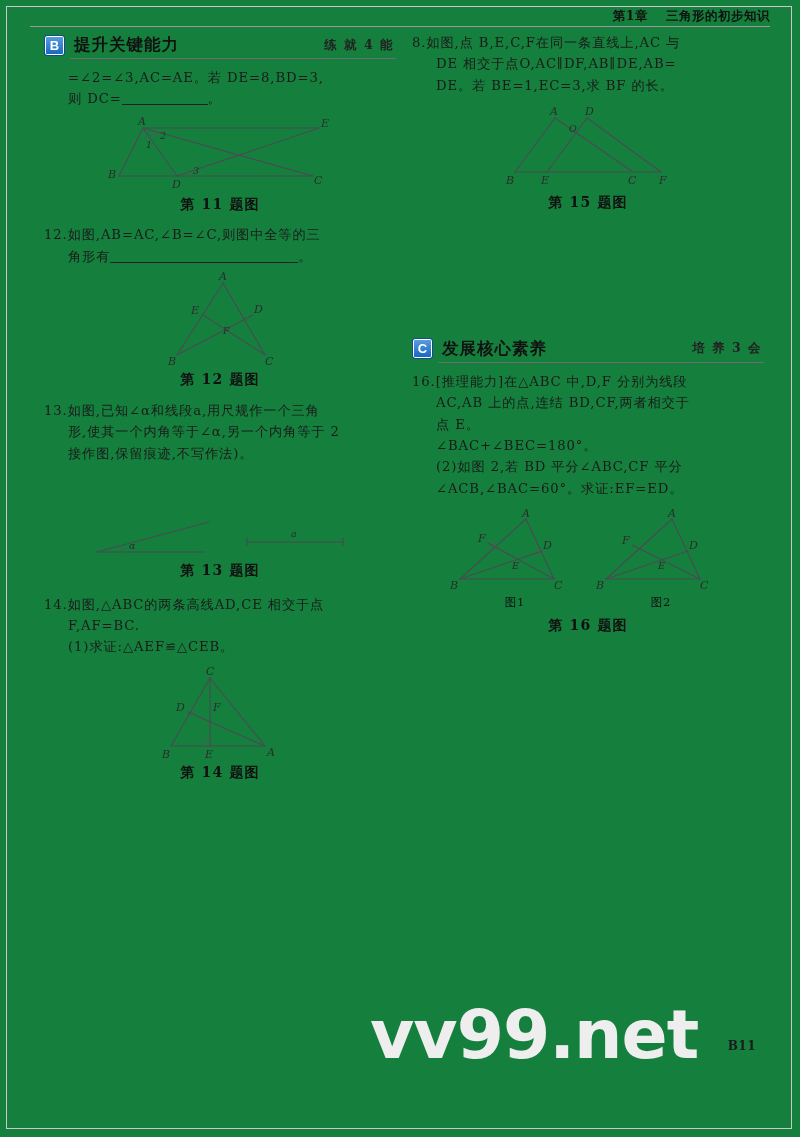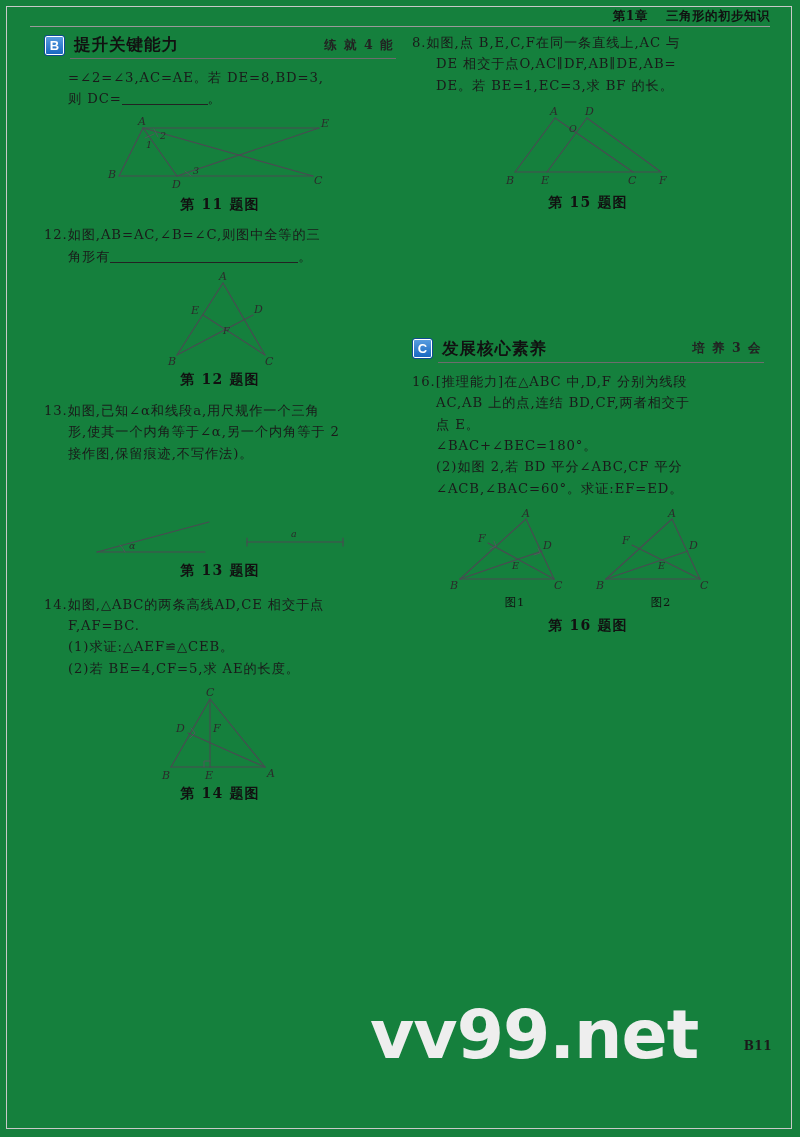--- a/index.html
+++ b/index.html
@@ -191,21 +191,21 @@
     top: 995px;
     font-family: "DejaVu Sans", "Liberation Sans", sans-serif;
     font-size: 68px;
     font-weight: bold;
     color: #eeeeee;
     letter-spacing: -1px;
     user-select: none;
   }
   #folio {
     position: absolute;
-    right: 28px;
+    right: 44px;
     top: 1039px;
     font-family: "DejaVu Serif", "Liberation Serif", serif;
     font-size: 12px;
     font-weight: bold;
     color: #1a1a1a;
     letter-spacing: 0.5px;
   }
 </style>
 </head>
 <body>
@@ -304,21 +304,20 @@
           <text class="lbl-sm" x="206" y="21">a</text>
         </svg>
         <div class="fig-caption">第 13 题图</div>
       </div>
     </div>
 
     <div class="problem" style="margin-top:12px">
       <div class="body">14.如图,△ABC的两条高线AD,CE 相交于点</div>
       <div class="sub">F,AF=BC.</div>
       <div class="sub">(1)求证:△AEF≌△CEB。</div>
-      <div class="sub">(2)若 BE=4,CF=5,求 AE的长度。</div>
 
       <div class="figure" style="margin-top:6px">
         <svg width="130" height="96" viewBox="0 0 130 96">
 
           <path class="stroke" d="M16 82 L110 82"></path>
           <path class="stroke" d="M16 82 L55 14"></path>
           <path class="stroke" d="M55 14 L110 82"></path>
           <path class="stroke" d="M55 14 L55 82"></path>
           <path class="stroke" d="M110 82 L33 48"></path>
 

